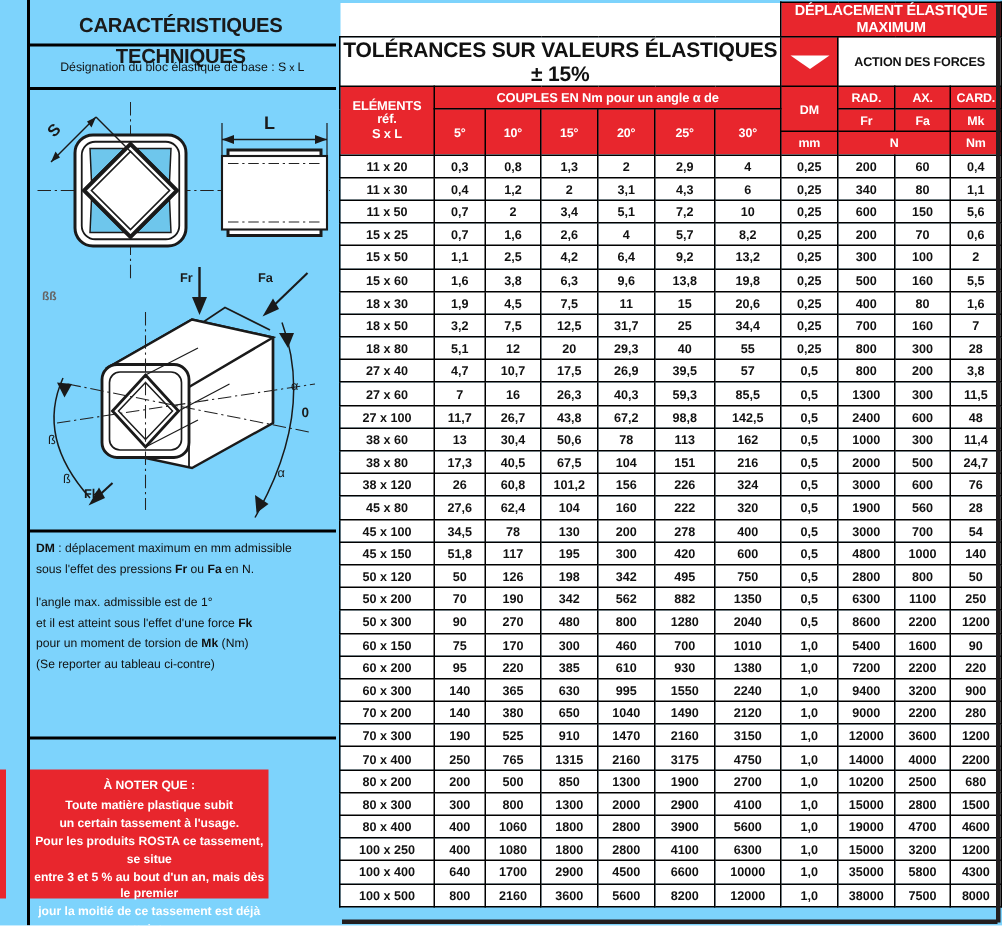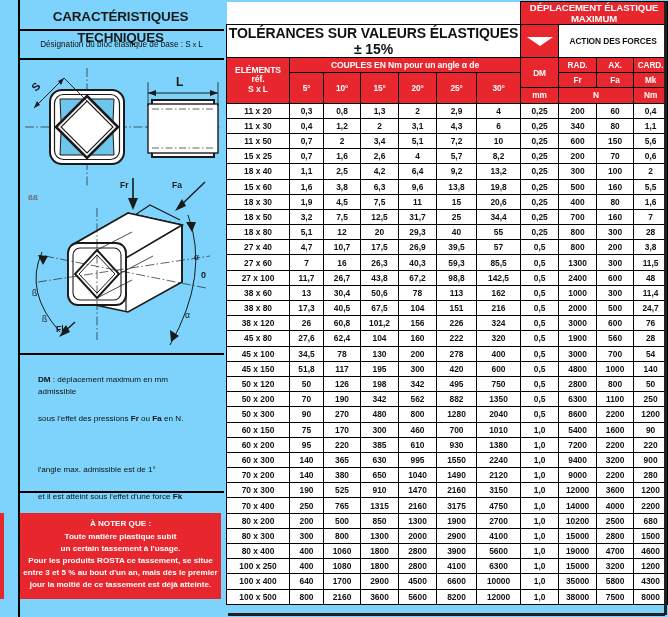--- a/index.html
+++ b/index.html
@@ -33,27 +33,27 @@
   .lp-rule4{position:absolute;left:18px;top:491px;width:206px;height:1.5px;background:#000;}
 
   
   #diag{position:absolute;left:20px;top:60px;width:203px;height:292px;}
 
   
   .lp-text{
     position:absolute;left:22px;top:358px;width:200px;
     font-size:8.1px;color:#111;line-height:11.6px;
   }
-  .lp-text p{margin:16px;}
+  .lp-text p{margin:2px;}
   .lp-text .gap{height:7px;}
   .lp-text b{font-weight:bold;}
 
   
   .note-box{
-    position:absolute;left:20px;top:513px;width:201px;height:86px;
+    position:absolute;left:20px;top:513px;width:159px;height:86px;
     background:#e8262d;color:#fff;
     text-align:center;
     font-size:8.1px;font-weight:bold;line-height:11.9px;
     padding-top:5px;box-sizing:border-box;
   }
   .note-box .nb-title{display:block;margin-bottom:1px;}
 
   
   #tbl{position:absolute;left:226px;top:1px;width:397px;}
   table{border-collapse:collapse;table-layout:fixed;width:441px;}
@@ -328,21 +328,21 @@
             <td>2,6</td>
             <td>4</td>
             <td>5,7</td>
             <td>8,2</td>
             <td>0,25</td>
             <td>200</td>
             <td>70</td>
             <td>0,6</td>
           </tr>
           <tr>
-            <td class="ref">18 x 40</td>
+            <td class="ref">15 x 50</td>
             <td>1,1</td>
             <td>2,5</td>
             <td>4,2</td>
             <td>6,4</td>
             <td>9,2</td>
             <td>13,2</td>
             <td>0,25</td>
             <td>300</td>
             <td>100</td>
             <td>2</td>

